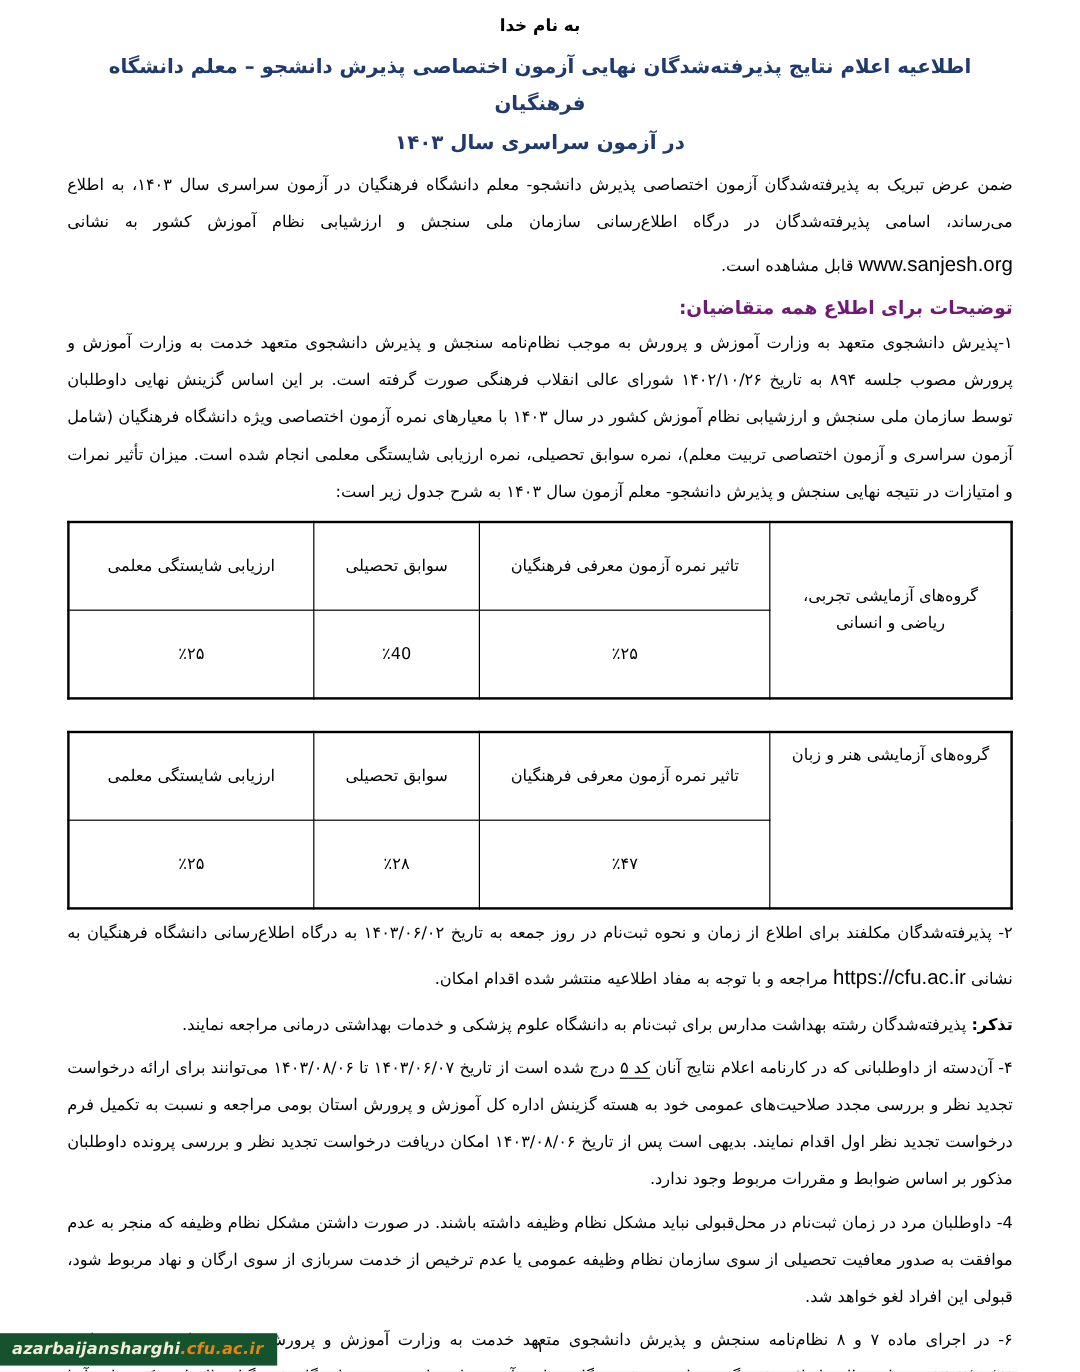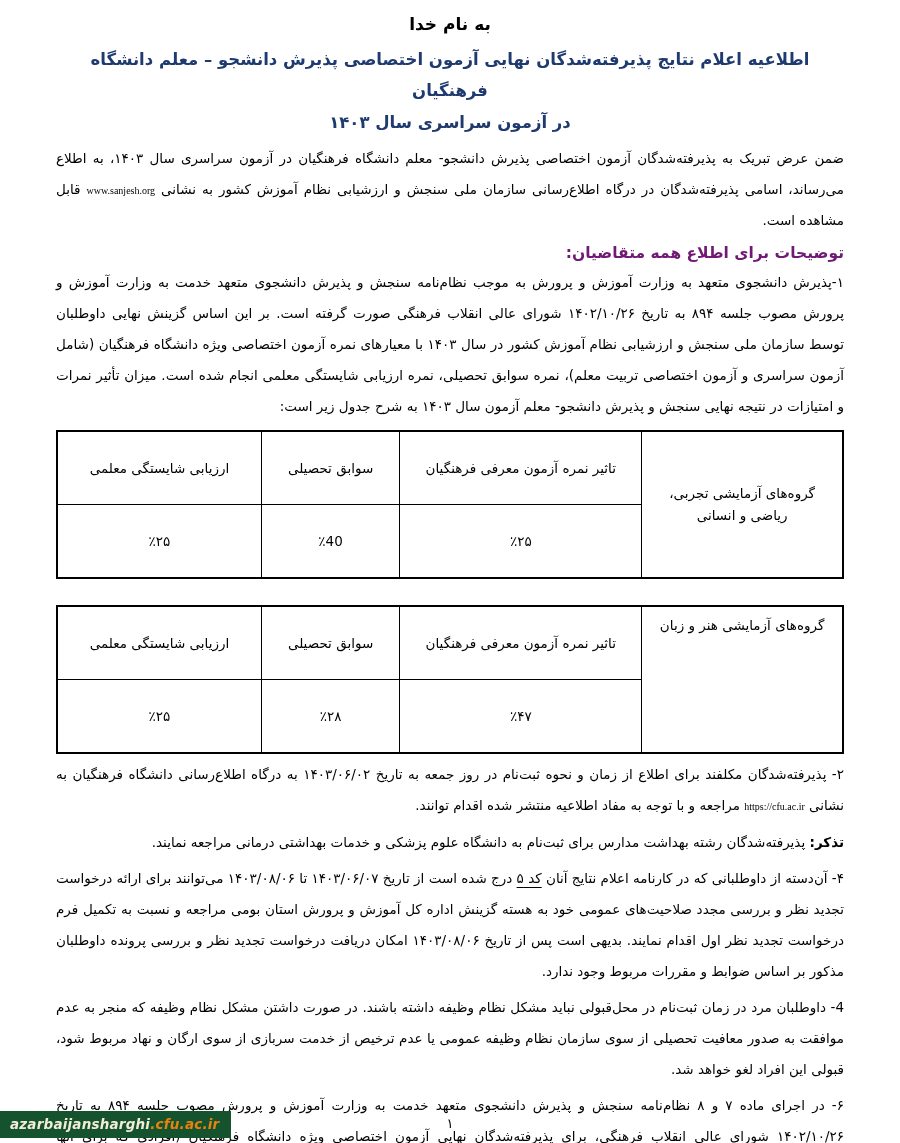--- a/index.html
+++ b/index.html
@@ -9,33 +9,33 @@
     margin:0 auto;
     background:#ffffff;
     overflow:hidden;
     box-sizing:border-box;
     padding:12px 56px 40px 56px;
     direction:rtl;
     color:#000;
     font-family:"DejaVu Sans",sans-serif;
   }
   .bismillah{
-    text-align:center;font-weight:bold;font-size:17px;margin:2px 0 10px 0;
+    text-align:center;font-weight:bold;font-size:14px;margin:2px 0 10px 0;
   }
   .doc-title{
     text-align:center;font-weight:bold;font-size:16.5px;line-height:1.9;
     color:#1E3A6E;margin:4px 0 4px 0;
   }
   p.body-par{
     margin:5px 0;text-align:justify;font-size:13.5px;line-height:2.3;
   }
   .section-heading{
     color:#701A75;font-weight:bold;font-size:15.5px;text-align:right;margin:8px 0 2px 0;
   }
-  .latin{font-family:Liberation Serif, serif;font-size:10px;unicode-bidi:embed;}
+  .latin{font-family:Liberation Sans, sans-serif;font-size:17px;unicode-bidi:embed;}
   .bold{font-weight:bold;}
   .code-underline{text-decoration:underline;text-underline-offset:4px;margin-top:48px;}
   table.weights{
     width:100%;border-collapse:collapse;table-layout:fixed;
     border:2px solid #000;margin:8px 0 0 0;
   }
   table.weights.second{margin-top:26px;}
   table.weights td{
     border:1px solid #000;text-align:center;vertical-align:middle;
     font-size:13.5px;padding:21px 6px;height:30px;line-height:1.6;
@@ -123,21 +123,21 @@
         <td>ارزیابی شایستگی معلمی</td>
       </tr>
       <tr>
         <td><span class="pct">٪۴۷</span></td>
         <td><span class="pct">٪۲۸</span></td>
         <td><span class="pct">٪۲۵</span></td>
       </tr>
     </tbody>
   </table>
 
-  <p class="body-par"><span>۲- پذیرفته‌شدگان مکلفند برای اطلاع از زمان و نحوه ثبت‌نام در روز جمعه به تاریخ ۱۴۰۳/۰۶/۰۲ به درگاه اطلاع‌رسانی دانشگاه فرهنگیان به نشانی </span><span class="latin" dir="ltr">https://cfu.ac.ir</span><span> مراجعه و با توجه به مفاد اطلاعیه منتشر شده اقدام توانند.</span></p>
+  <p class="body-par"><span>۲- پذیرفته‌شدگان مکلفند برای اطلاع از زمان و نحوه ثبت‌نام در روز جمعه به تاریخ ۱۴۰۳/۰۶/۰۲ به درگاه اطلاع‌رسانی دانشگاه فرهنگیان به نشانی </span><span class="latin" dir="ltr">https://cfu.ac.ir</span><span> مراجعه و با توجه به مفاد اطلاعیه منتشر شده اقدام امکان.</span></p>
 
   <p class="body-par"><span class="bold">تذکر:</span><span> پذیرفته‌شدگان رشته بهداشت مدارس برای ثبت‌نام به دانشگاه علوم پزشکی و خدمات بهداشتی درمانی مراجعه نمایند.</span></p>
 
 
   <p class="body-par"><span>۴- آن‌دسته از داوطلبانی که در کارنامه اعلام نتایج آنان </span><span class="code-underline">کد ۵</span><span> درج شده است از تاریخ ۱۴۰۳/۰۶/۰۷ تا ۱۴۰۳/۰۸/۰۶ می‌توانند برای ارائه درخواست تجدید نظر و بررسی مجدد صلاحیت‌های عمومی خود به هسته گزینش اداره کل آموزش و پرورش استان بومی مراجعه و نسبت به تکمیل فرم درخواست تجدید نظر اول اقدام نمایند. بدیهی است پس از تاریخ ۱۴۰۳/۰۸/۰۶ امکان دریافت درخواست تجدید نظر و بررسی پرونده داوطلبان مذکور بر اساس ضوابط و مقررات مربوط وجود ندارد.</span></p>
 
   <p class="body-par">4- داوطلبان مرد در زمان ثبت‌نام در محل‌قبولی نباید مشکل نظام وظیفه داشته باشند. در صورت داشتن مشکل نظام وظیفه که منجر به عدم موافقت به صدور معافیت تحصیلی از سوی سازمان نظام وظیفه عمومی یا عدم ترخیص از خدمت سربازی از سوی ارگان و نهاد مربوط شود، قبولی این افراد لغو خواهد شد.</p>
 
   <p class="body-par">۶- در اجرای ماده ۷ و ۸ نظام‌نامه سنجش و پذیرش دانشجوی متعهد خدمت به وزارت آموزش و پرورش مصوب جلسه ۸۹۴ به تاریخ ۱۴۰۲/۱۰/۲۶ شورای عالی انقلاب فرهنگی، برای پذیرفته‌شدگان نهایی آزمون اختصاصی ویژه دانشگاه فرهنگیان (افرادی که برای آنها کدرشته‌محل قبولی قطعی اعلام شده) کارنامه ملاک عمل به منظور انتخاب رشته در آزمون سراسری سال ۱۴۰۳ صادر نخواهد شد.</p>
 

